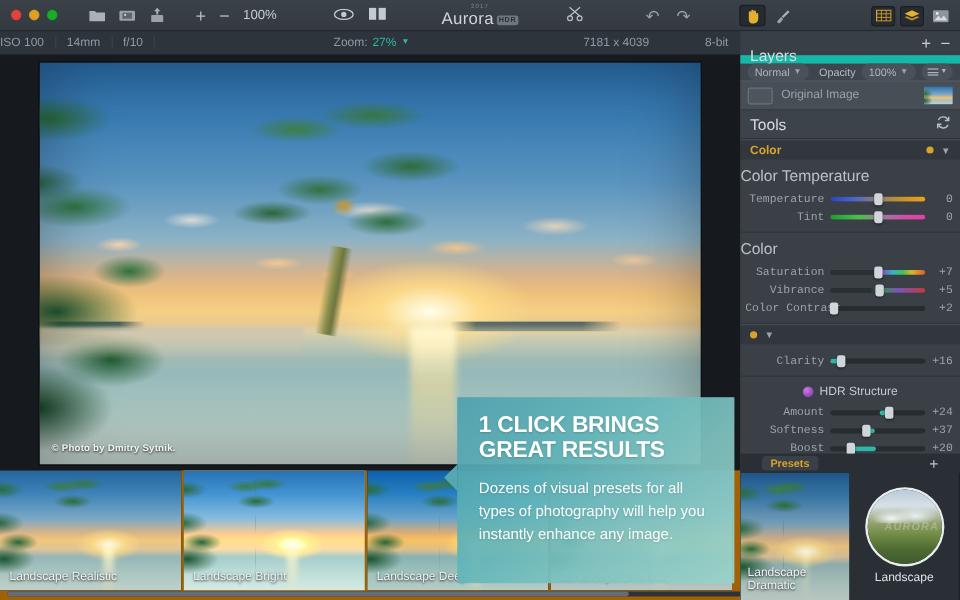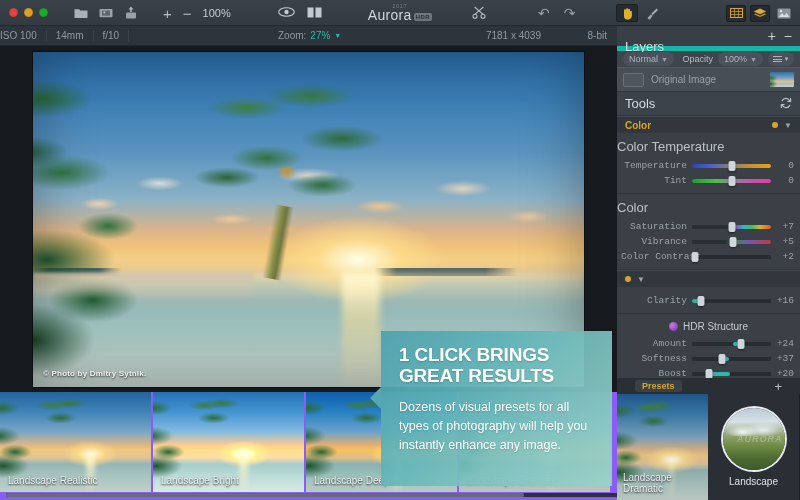--- a/index.html
+++ b/index.html
@@ -135,21 +135,21 @@
     background:linear-gradient(to right, rgba(120,130,70,0), #8a8f4a 40%, #6e7540 65%, rgba(110,117,64,0));
     transform:rotate(10deg); transform-origin:top center; filter:blur(.5px); }
   .ph-beach { position:absolute; left:0; top:66%; width:40%; height:8%;
     background:linear-gradient(to bottom, rgba(206,196,174,.9), rgba(206,196,174,0));
     filter:blur(1.5px); }
   .ph-vig { position:absolute; inset:0; box-shadow:inset 0 0 60px rgba(0,0,0,.35); }
   .credit { position:absolute; left:10px; bottom:9px; font-size:8px; color:#f2f4f6;
             text-shadow:0 1px 2px rgba(0,0,0,.8); letter-spacing:.2px; font-weight:bold; }
 
   
-  .filmstrip { position:absolute; left:0; top:392px; width:732px; height:108px; background:#8b5cf6; }
+  .filmstrip { position:absolute; left:0; top:392px; width:732px; height:108px; background:#a16207; }
   .fs-track { display:flex; height:100px; }
   .fs-item { position:relative; width:151px; height:100px; margin-right:2px; overflow:hidden; background:#111; }
   .fs-item.sel { outline:2px solid #c59a2a; outline-offset:-2px; }
   .fs-img { position:absolute; inset:0; }
   .fs-sky { position:absolute; inset:0;
     background:
       radial-gradient(36px 18px at 60% 62%, rgba(255,255,235,.95), rgba(255,222,135,.7) 38%, rgba(255,190,90,0) 75%),
       linear-gradient(to bottom, #24649f 0%, #3f84b8 20%, #7aa7c6 40%,
       #d9b488 52%, #f2c77c 58%, #dcc49a 66%, #95b6b6 72%, #abc6c1 86%, #c0d0ca 100%);
   }
@@ -177,21 +177,21 @@
               text-shadow:0 1px 2px rgba(0,0,0,.85); }
   .fs-scroll { position:absolute; left:6px; right:6px; bottom:3px; height:4px;
                background:#2c3238; border-radius:2px; }
   .fs-scroll i { display:block; width:72%; height:100%; background:#646d76; border-radius:2px; }
 
   
   .panel { position:absolute; left:617px; top:26px; width:183px; height:474px; background:#393f46; }
   .p-head { height:20px; background:#393f46; display:flex; align-items:center; padding:0 8px; }
   .p-head .ttl { font-size:13px; color:#d7dce1; flex:1;margin-top:20px; }
   .p-head .pm { color:#c8ced4; font-size:14px; margin-left:8px; line-height:1; }
-  .p-sub { height:21px; background:#3f454c; border-top:5px solid #14b8a6; display:flex; align-items:center;
+  .p-sub { height:21px; background:#3f454c; border-top:7px solid #14b8a6; display:flex; align-items:center;
            padding:0 6px; gap:5px;text-align:center; }
   .pill { background:#4a515a; border-radius:8px; height:14px; display:flex; align-items:center;
           padding:0 6px; font-size:9px; color:#aeb5bc; gap:3px; }
   .pill .cv { font-size:7px; opacity:.8; }
   .p-sub .oplbl { font-size:9px; color:#b6bdc4; margin-left:auto; }
   .hamb { background:#4a515a; border-radius:8px; height:14px; width:26px; display:flex;
           align-items:center; justify-content:center; gap:2px; }
   .hamb .bars { display:flex; flex-direction:column; gap:1.5px; }
   .hamb .bars i { display:block; width:9px; height:1px; background:#aeb5bc; }
 

